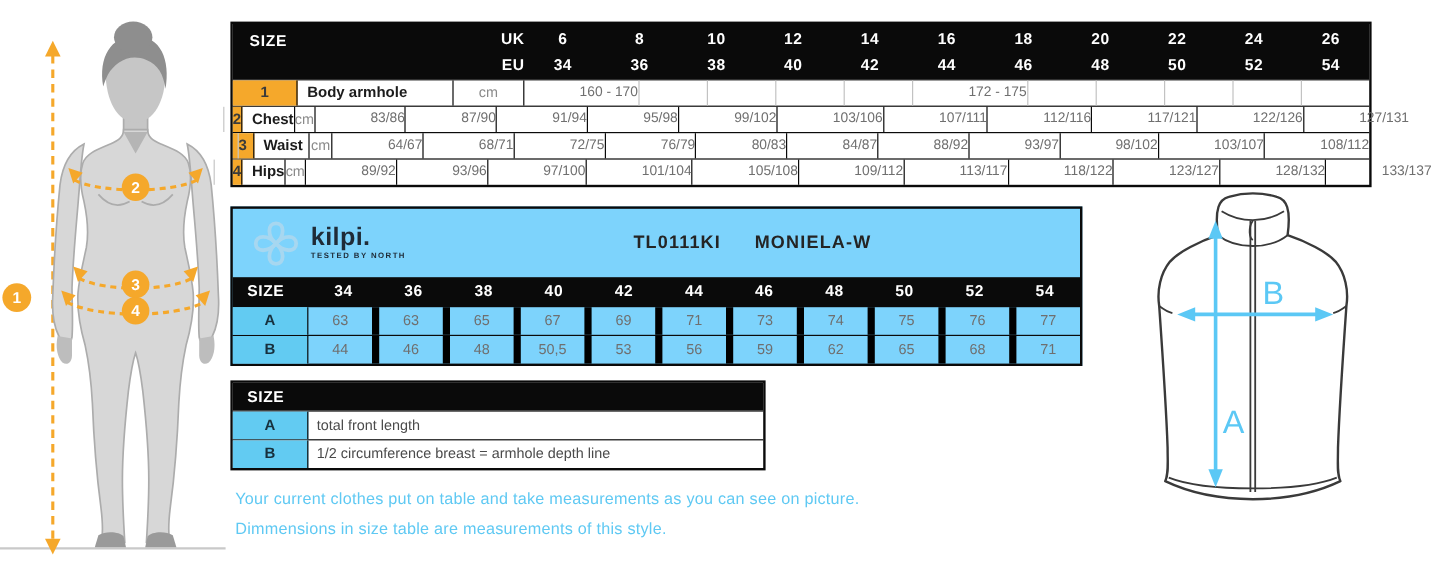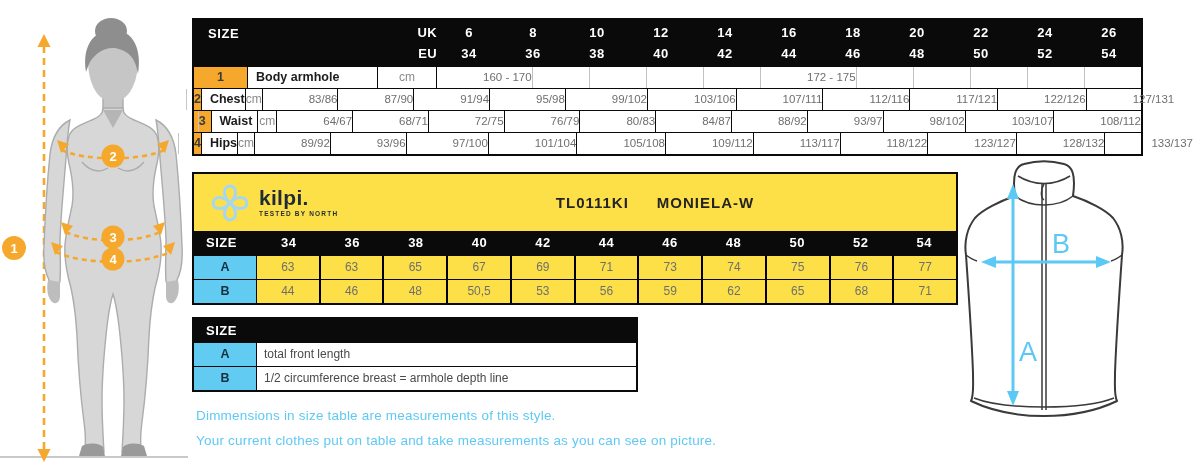--- a/index.html
+++ b/index.html
@@ -25,38 +25,38 @@
             line-height:20px;padding-left:8px;border-right:1px solid #0a0a0a;position:relative;}
   .bt-label.divided::after{content:"";position:absolute;right:58px;top:0;bottom:0;width:1px;background:#c6c6c6;}
   .bt-unit{width:59px;box-sizing:border-box;text-align:center;color:#8a8a8a;font-size:12px;
            line-height:20px;border-right:1px solid #0a0a0a;}
   .bt-val{flex:1;box-sizing:border-box;text-align:center;color:#6f6f6f;font-size:11.5px;
           line-height:20px;border-right:1px solid #0a0a0a;white-space:nowrap;margin-left:46px;}
   .bt-val:last-child{border-right:none;}
   .bt-row.light .bt-val{border-right-color:#c2c2c2;}
 
   
-  .product-table{position:absolute;left:192px;top:172px;width:766px;border:2px solid #0a0a0a;
-                 box-sizing:border-box;background:#fde047;}
+  .product-table{position:absolute;left:192px;top:172px;width:710px;border:2px solid #0a0a0a;
+                 box-sizing:border-box;background:#7dd3fc;}
   .pt-brandbar{height:57px;display:flex;align-items:center;position:relative;}
   .pt-logo{display:flex;align-items:center;gap:9px;padding-left:16px;}
   .pt-logotext{display:flex;flex-direction:column;}
   .pt-brand{font-weight:bold;font-size:21px;color:#1f2b37;line-height:20px;letter-spacing:.3px;}
   .pt-tagline{font-size:6.5px;font-weight:bold;letter-spacing:1.2px;color:#1f2b37;margin-top:2px;}
   .pt-title{position:absolute;left:160px;right:0;display:flex;justify-content:center;gap:28px;
             font-weight:bold;font-size:15px;color:#242424;letter-spacing:1px;}
   .pt-sizebar{display:flex;background:#0a0a0a;color:#fff;height:24px;font-weight:bold;
               font-size:13px;line-height:24px;letter-spacing:.5px;}
   .pt-sizelabel{width:63px;box-sizing:border-box;padding-left:12px;}
   .pt-sizecol{flex:1;text-align:center;}
   .pt-row{display:flex;height:23px;border-top:1px solid #0a0a0a;}
   .pt-rowlabel{width:63px;box-sizing:border-box;background:#62CBF2;font-weight:bold;font-size:12.5px;
                color:#17303d;text-align:center;line-height:22px;border-right:1px solid #0a0a0a;}
   .pt-cell{flex:1;box-sizing:border-box;text-align:center;font-size:12px;color:#6f6f6f;
-           line-height:22px;border-right:2px solid #000000;}
+           line-height:22px;border-right:6px solid #000000;}
   .pt-cell:last-child{border-right:none;}
 
   
   .legend-table{position:absolute;left:192px;top:317px;width:446px;border:2px solid #0a0a0a;
                 box-sizing:border-box;background:#fff;}
   .lg-header{background:#0a0a0a;color:#fff;height:23px;font-weight:bold;font-size:13px;
              line-height:23px;padding-left:12px;letter-spacing:.5px;}
   .lg-row{display:flex;height:23px;border-top:1px solid #0a0a0a;}
   .lg-label{width:63px;box-sizing:border-box;background:#62CBF2;font-weight:bold;font-size:12.5px;
             color:#17303d;text-align:center;line-height:22px;border-right:1px solid #0a0a0a;}
@@ -325,22 +325,22 @@
           <div class="lg-desc">total front length</div>
         </div>
         <div class="lg-row">
           <div class="lg-label">B</div>
           <div class="lg-desc">1/2 circumference breast = armhole depth line</div>
         </div>
       </div>
   </section>
 
   <div class="notes">
+    <div>Your current clothes put on table and take measurements as you can see on picture.</div>
     <div>Dimmensions in size table are measurements of this style.</div>
-    <div>Your current clothes put on table and take measurements as you can see on picture.</div>
   </div>
 
   <div class="vest-panel">
     <svg width="220" height="260" viewBox="0 0 220 260">
       <g stroke="#3a3a3a" stroke-width="2" fill="#fff" stroke-linejoin="round">
         <path d="M59,38 C44,43 26,52 19,60 C11,70 8,84 10,97 C13,140 16,185 17,215 C17,228 18,237 15,243 C40,255 65,258 88,258 C111,258 136,255 161,243 C158,237 159,228 159,215 C160,185 163,140 166,97 C168,84 165,70 157,60 C150,52 132,43 117,38 C120,16 116,8 108,6 C94,2 82,2 68,6 C60,8 56,16 59,38 Z"></path>
       </g>
       <g stroke="#3a3a3a" stroke-width="1.5" fill="none">
         <path d="M59,38 C74,50 102,50 117,38"></path>
         <path d="M62,18 C78,28 98,28 114,18"></path>

